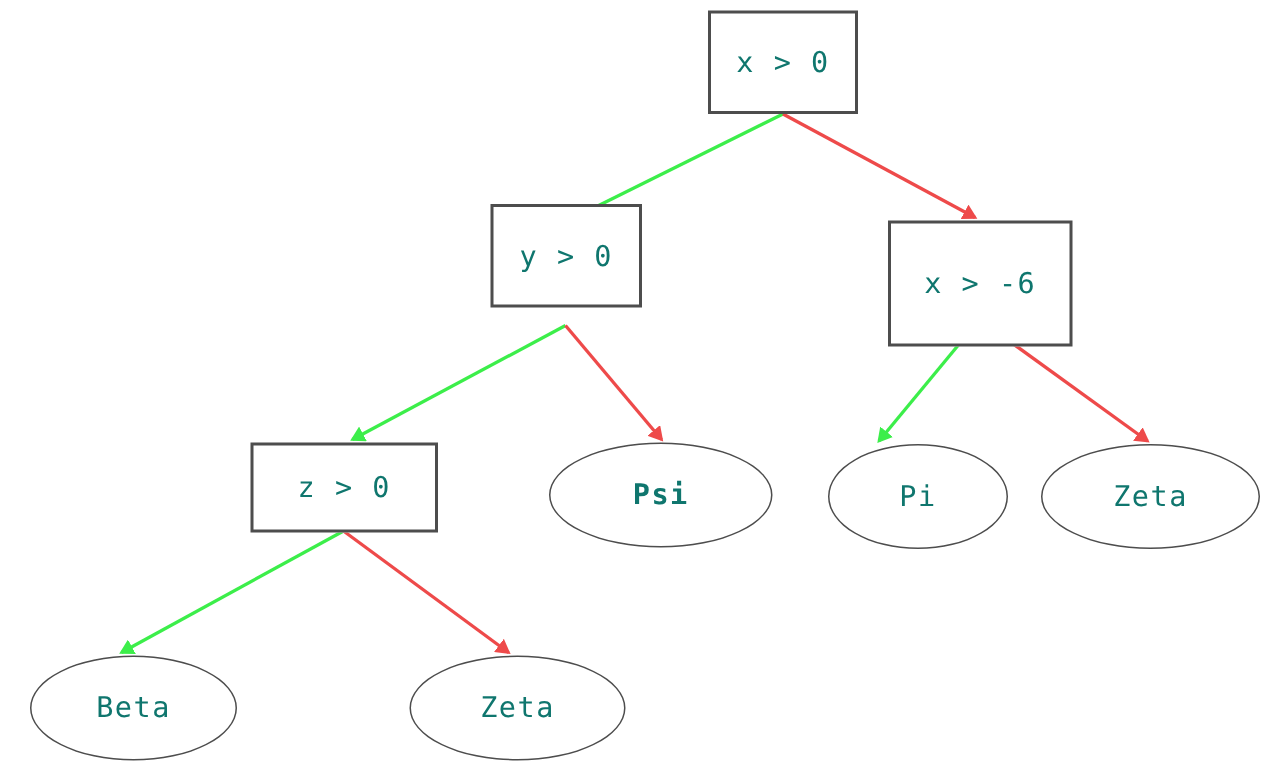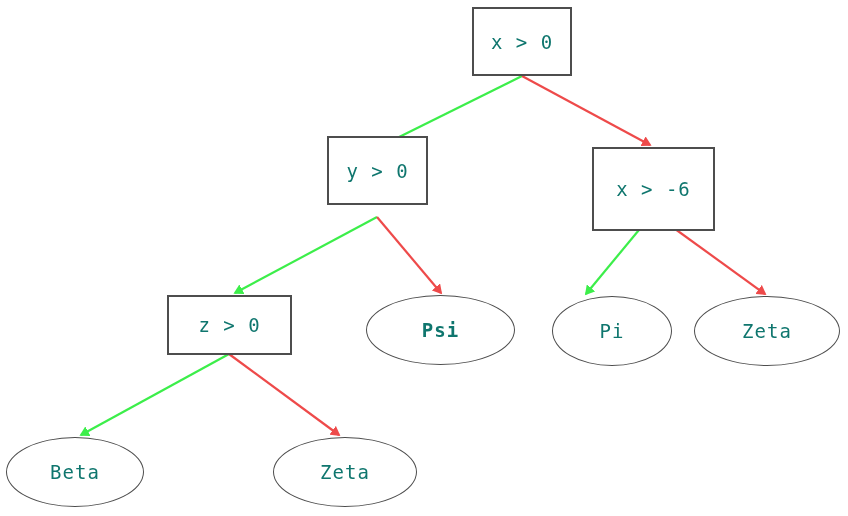--- a/index.html
+++ b/index.html
@@ -71,16 +71,16 @@
       <line x1="229" y1="354" x2="339" y2="435" stroke="#ee4a4a" stroke-width="2.2" marker-end="url(#arrow-ee4a4a)"></line>
     </svg>
   <div id="node-layer">
       <div class="node decision" style="left: 472px; top: 7px; width: 100px; height: 69px;"><span class="node-label">x &gt; 0</span></div>
       <div class="node decision" style="left: 327px; top: 136px; width: 101px; height: 69px;"><span class="node-label">y &gt; 0</span></div>
       <div class="node decision" style="left: 592px; top: 147px; width: 123px; height: 84px;"><span class="node-label">x &gt; -6</span></div>
       <div class="node decision" style="left: 167px; top: 295px; width: 125px; height: 60px;"><span class="node-label">z &gt; 0</span></div>
       <div class="node leaf" style="left: 366px; top: 295px; width: 149px; height: 70px; font-weight: bold;"><span class="node-label">Psi</span></div>
       <div class="node leaf" style="left: 552px; top: 296px; width: 120px; height: 70px; text-align: right;"><span class="node-label">Pi</span></div>
       <div class="node leaf" style="left: 694px; top: 296px; width: 146px; height: 70px;"><span class="node-label">Zeta</span></div>
-      <div class="node leaf" style="left: 6px; top: 437px; width: 138px; height: 70px;"><span class="node-label">Beta</span></div>
+      <div class="node leaf" style="left: 20px; top: 437px; width: 138px; height: 70px;"><span class="node-label">Beta</span></div>
       <div class="node leaf" style="left: 273px; top: 437px; width: 144px; height: 70px;"><span class="node-label">Zeta</span></div>
     </div>
 </div>
 
 </body></html>

